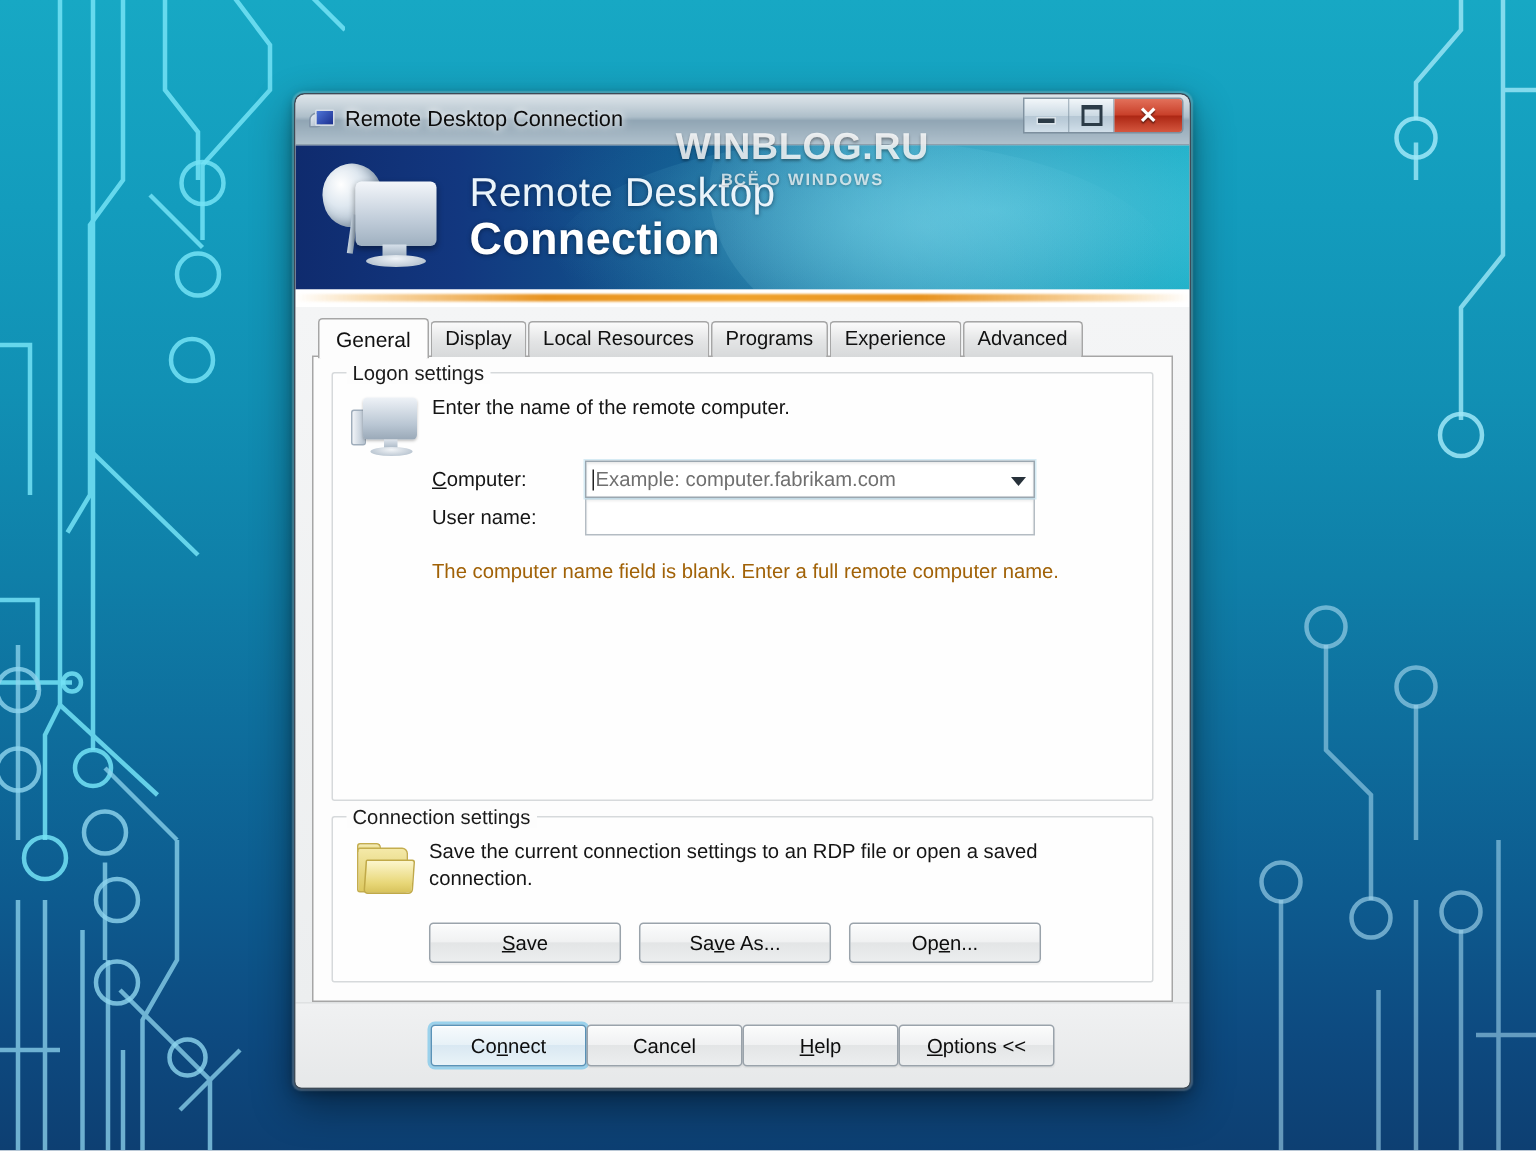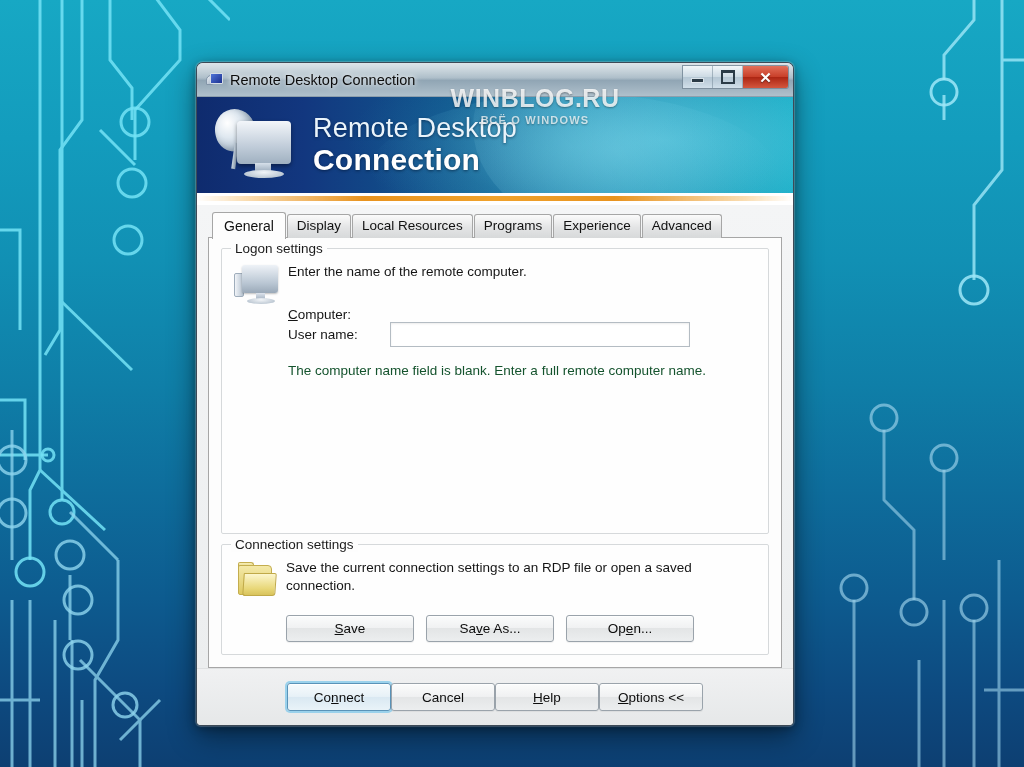--- a/index.html
+++ b/index.html
@@ -416,21 +416,21 @@
     flex: 1 1 auto; max-width: 300px;
     height: 25px;
     border: 1px solid #b4bcc3;
     background: #ffffff;
     box-shadow: inset 0 1px 2px rgba(0,0,0,0.08);
     box-sizing: border-box;
     cursor: text;
   }
 
   .hint-text {
-    font-size: 13.5px; color: #14532d;
+    font-size: 13.5px; color: #a16207;
     line-height: 1.35;
     margin-left: 54px; margin-top: 15px;
     max-width: 420px;
   }
 
   .btn-row { display: flex; gap: 12px; margin-top: 12px; margin-left: 52px; }
 
   .btn {
     font-size: 13.5px; color: #0d0d0d;
     height: 27px; min-width: 128px;
@@ -604,20 +604,25 @@
               <span class="tower"></span>
               <span class="frame"><span class="screen"></span></span>
               <span class="stand"></span>
               <span class="base"></span>
             </span>
             <span class="gb-text">Enter the name of the remote computer.</span>
           </div>
 
           <div class="field-row">
             <span class="field-label"><u>C</u>omputer:</span>
+            <div class="combo">
+              <span class="caret-bar"></span>
+              <span class="placeholder">Example: computer.fabrikam.com</span>
+              <span class="arrow"></span>
+            </div>
           </div>
 
           <div class="field-row">
             <span class="field-label">User name:</span>
             <div class="textbox"></div>
           </div>
 
           <div class="hint-text">The computer name field is blank. Enter a full remote computer name.</div>
         </div>
 

